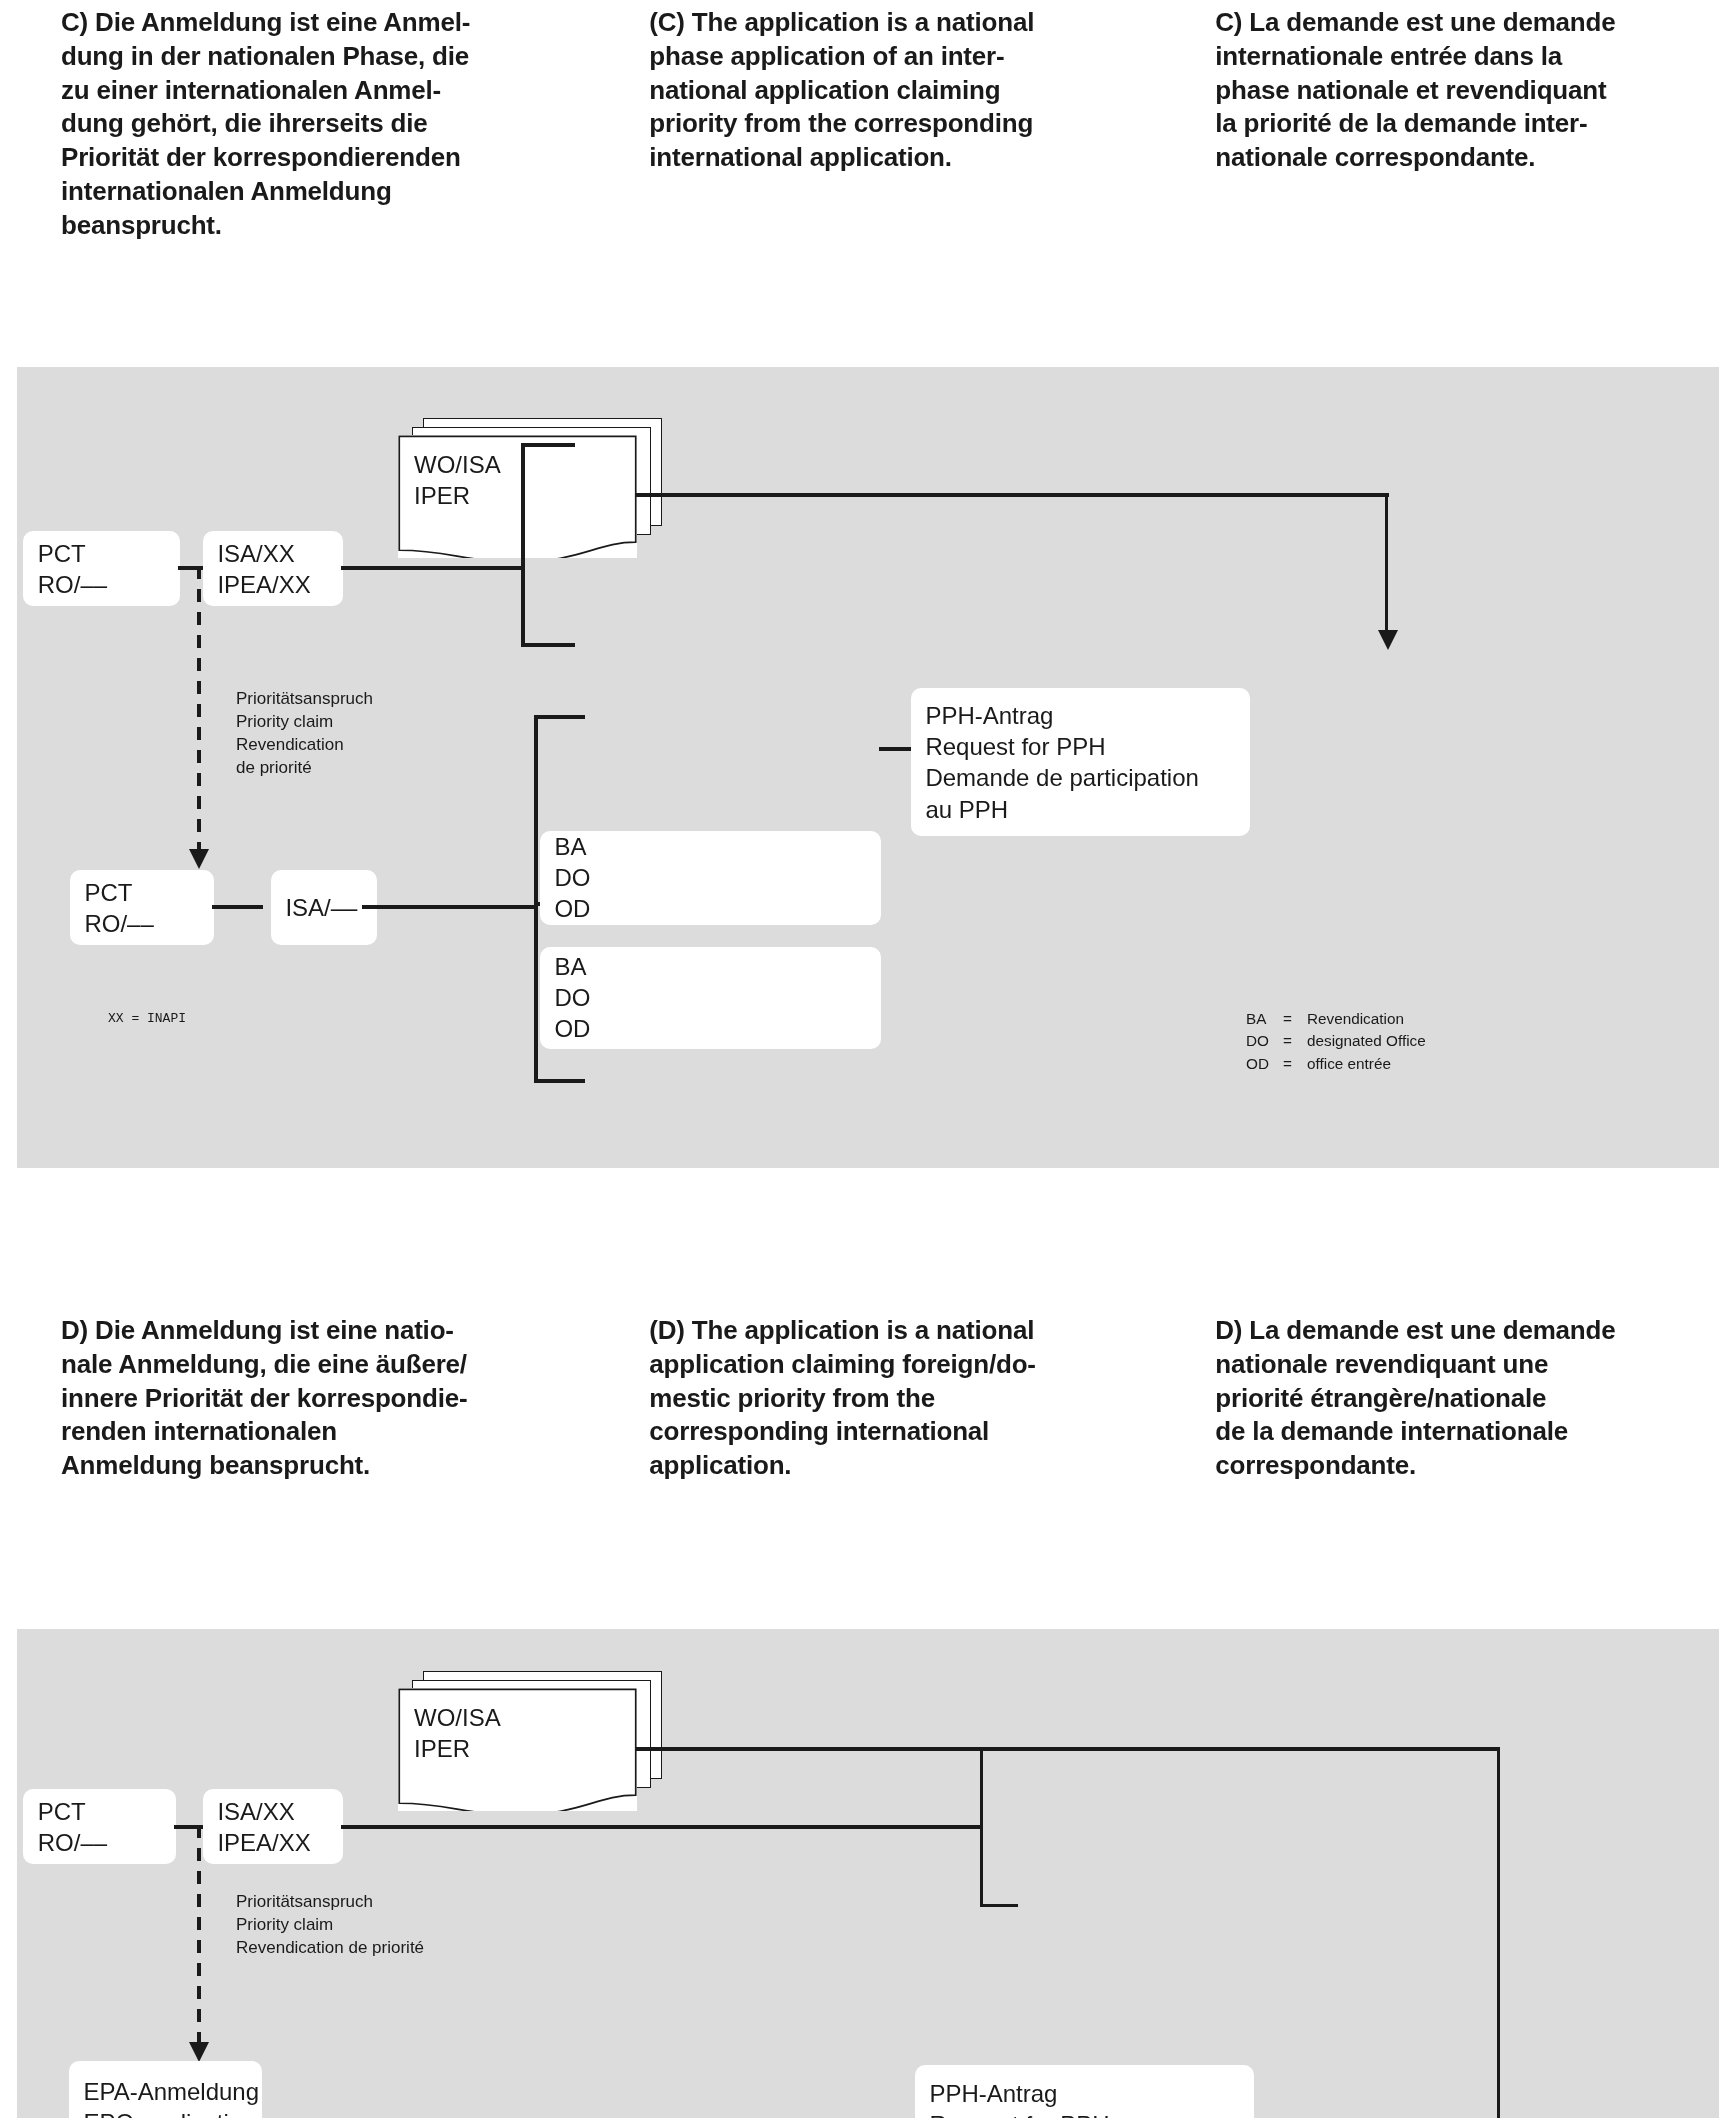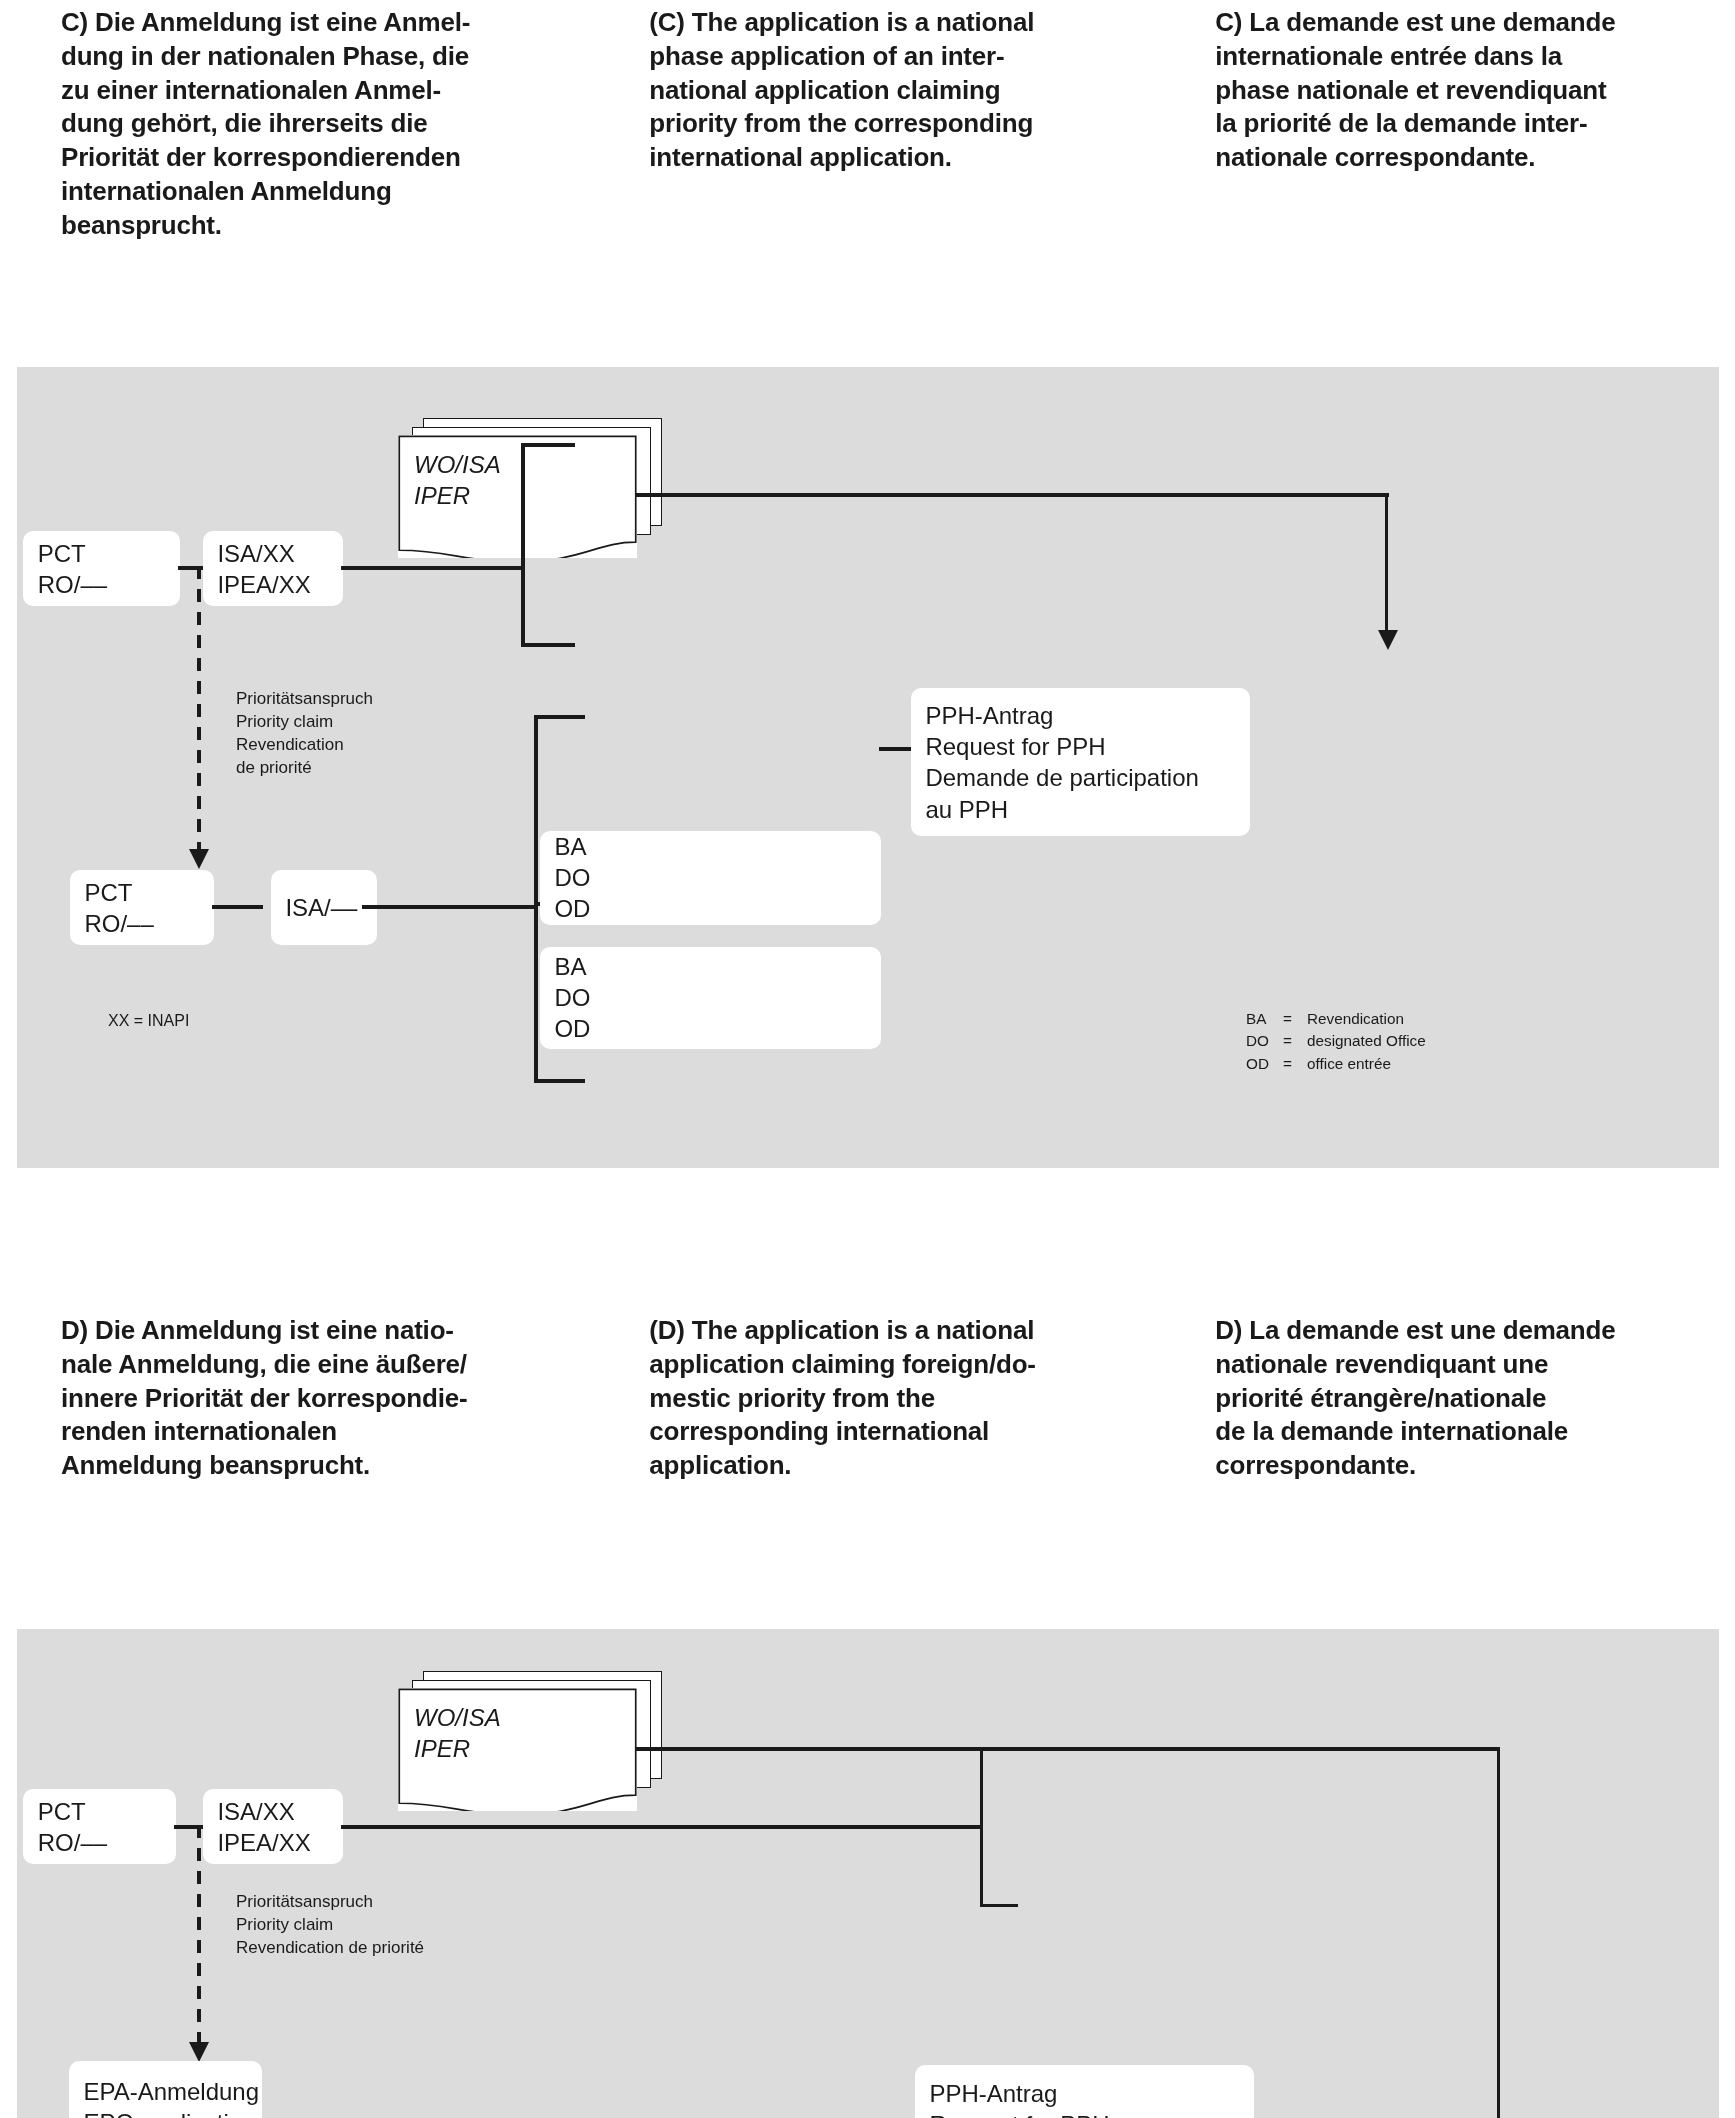--- a/index.html
+++ b/index.html
@@ -17,41 +17,41 @@
   
   .panel{position:absolute;background:#dcdcdc;}
 
   
   .box{position:absolute;background:#fff;box-sizing:border-box;
        font-size:24px;line-height:1.30;color:#1a1a1a;border-radius:10px;}
   .box .bx-inner{position:absolute;left:14.4px;top:50%;transform:translateY(-50%);
        white-space:pre-line;}
 
   
-  .docstack{position:absolute;font-style:italic;}
+  .docstack{position:absolute;}
   .docstack .sheet{position:absolute;background:#fff;border:1.3px solid #1a1a1a;}
   .docstack .front{position:absolute;left:0;background:#fff;}
   .docstack .front svg{display:block;}
   .docstack .dlabel{position:absolute;left:16px;top:12.7px;font-size:24px;line-height:1.32;
        white-space:pre-line;color:#1a1a1a;}
 
   
   .ln{position:absolute;background:#1a1a1a;}
   .lnh{height:3.8px;}
   .lnv{width:3.8px;}
   .lnh-thin{height:3px;}
   .lnv-thin{width:3px;}
   .dash{position:absolute;width:3.8px;
         background:repeating-linear-gradient(to bottom,#1a1a1a 0 12.7px,rgba(0,0,0,0) 12.7px 23px);}
   .arrowdn{position:absolute;width:0;height:0;border-left:10.6px solid transparent;
            border-right:10.6px solid transparent;border-top:20.3px solid #1a1a1a;}
 
   
   .note{position:absolute;font-size:17px;line-height:1.36;white-space:pre-line;color:#1a1a1a;}
-  .note.sm{font-size:16px;line-height:1.40;}
+  .note.sm{font-size:13px;line-height:1.40;font-family:Liberation Mono, monospace;}
   .legend{position:absolute;font-size:15.3px;line-height:1.46;color:#1a1a1a;}
   .legend .lrow{display:flex;}
   .legend .lk{width:37px;}
   .legend .leq{width:24px;}
 </style>
 </head>
 <body>
 
 <div id="page">
 

